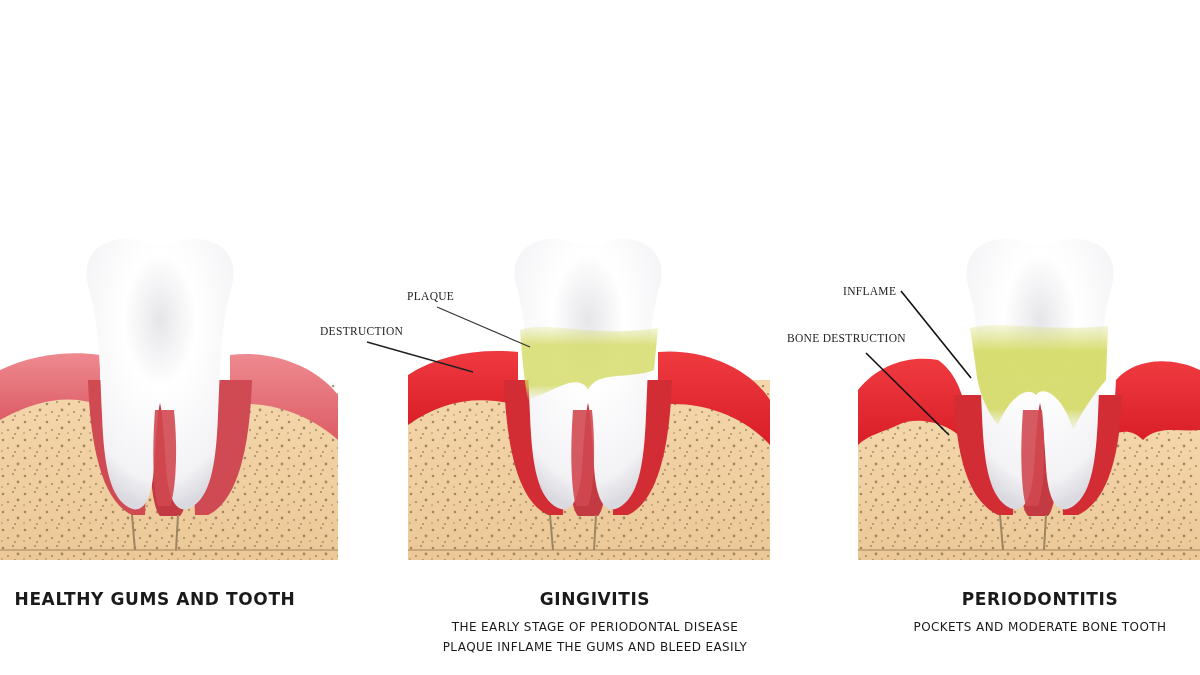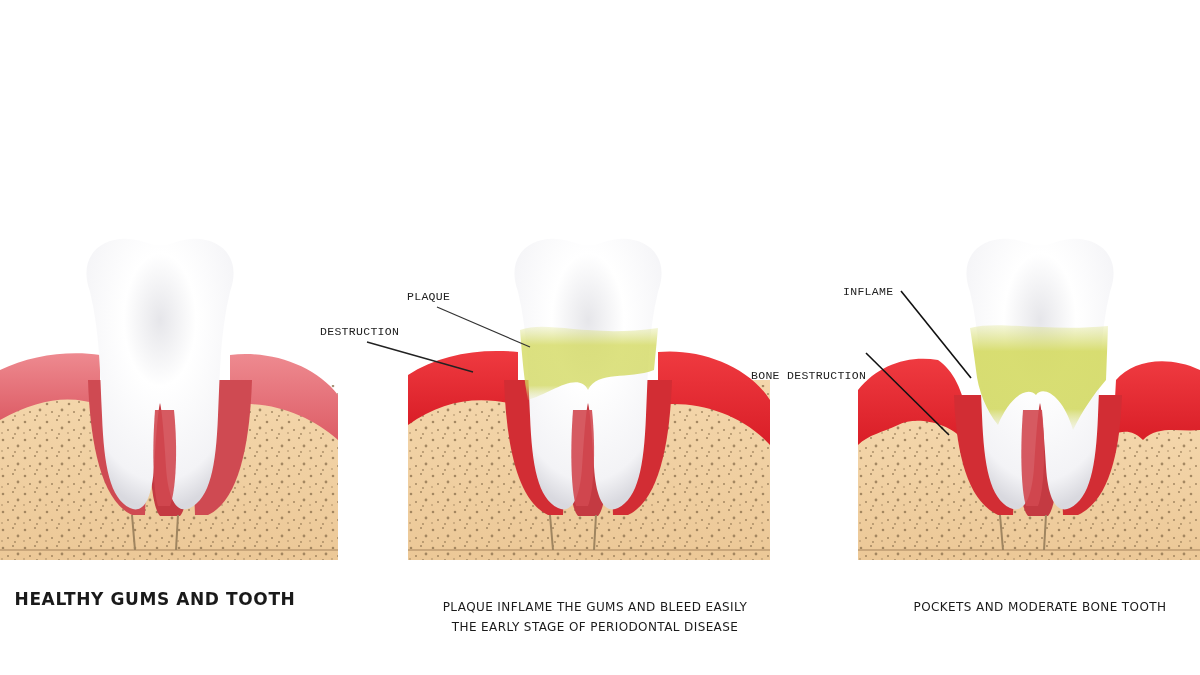--- a/index.html
+++ b/index.html
@@ -13,21 +13,21 @@
   .caption .title {
     font-weight: bold; font-size: 17px; letter-spacing: 0.6px;
     font-family: "DejaVu Sans", "Liberation Sans", sans-serif;
   }
   .caption .sub {
     font-size: 12px; letter-spacing: 0.4px; margin-top: 8px; line-height: 20px;
     font-family: "DejaVu Sans", "Liberation Sans", sans-serif;
   }
   .label {
     position: absolute; font-size: 11.5px; letter-spacing: 0.3px; color: #222;
-    font-family: Liberation Mono, monospace; white-space: nowrap;
+    font-family: Liberation Serif, serif; white-space: nowrap;
   }
   svg.leaders { position: absolute; left: 0; top: 0; pointer-events: none; }
 </style>
 </head>
 <body>
 
 <svg width="0" height="0" style="position:absolute">
   <defs>
     <radialGradient id="toothGrad" cx="50%" cy="30%" r="70%">
       <stop offset="0%" stop-color="#e6e6ea"></stop>
@@ -127,37 +127,39 @@
     <line x1="188" y1="295" x2="186" y2="330" stroke="#9f8560" stroke-width="2"></line>
     <use href="#toothShape" transform="translate(92,10) scale(1.0,1.03)" fill="url(#toothGrad)"></use>
     <path d="M112 108 C140 100 190 112 250 106 L248 160 C235 175 225 190 215 210 C205 175 185 165 178 175 C168 165 150 180 140 205 C128 190 120 170 118 150 C116 135 114 120 112 108 Z" fill="url(#plaqueGrad)" opacity="0.95"></path>
     <path d="M165 190 C162 230 163 270 168 286 L180 286 C186 270 188 230 184 190 Z" fill="#d24850" opacity="0.9"></path>
   </svg>
 </div>
 
 <div class="label" style="left:407px; top:290px;">PLAQUE</div>
 <div class="label" style="left:320px; top:325px;">DESTRUCTION</div>
 <div class="label" style="left:843px; top:285px;">INFLAME</div>
-<div class="label" style="left:751px; top:332px;margin-top:37px;">BONE DESTRUCTION</div>
+<div class="label" style="left:787px; top:332px;">BONE DESTRUCTION</div>
 
 <svg class="leaders" width="1200" height="675">
   <line x1="437" y1="307" x2="530" y2="347" stroke="#333" stroke-width="1.2"></line>
   <line x1="367" y1="342" x2="473" y2="372" stroke="#222" stroke-width="1.4"></line>
   <line x1="901" y1="291" x2="971" y2="378" stroke="#111" stroke-width="1.6"></line>
   <line x1="866" y1="353" x2="949" y2="435" stroke="#111" stroke-width="1.6"></line>
 </svg>
 
 <div class="caption" style="left:0px; top:589px; width:310px;">
   <div class="title">HEALTHY GUMS AND TOOTH</div>
 </div>
 
 <div class="caption" style="left:405px; top:589px; width:380px;">
+  <div class="title">GINGIVITIS</div>
   <div class="sub">
+    <div>THE EARLY STAGE OF PERIODONTAL DISEASE</div>
     <div>PLAQUE INFLAME THE GUMS AND BLEED EASILY</div>
-    <div>THE EARLY STAGE OF PERIODONTAL DISEASE</div>
   </div>
 </div>
 
 <div class="caption" style="left:895px; top:589px; width:290px;">
+  <div class="title">PERIODONTITIS</div>
   <div class="sub">
     <div>POCKETS AND MODERATE BONE TOOTH</div>
   </div>
 </div>
 
 </body></html>

